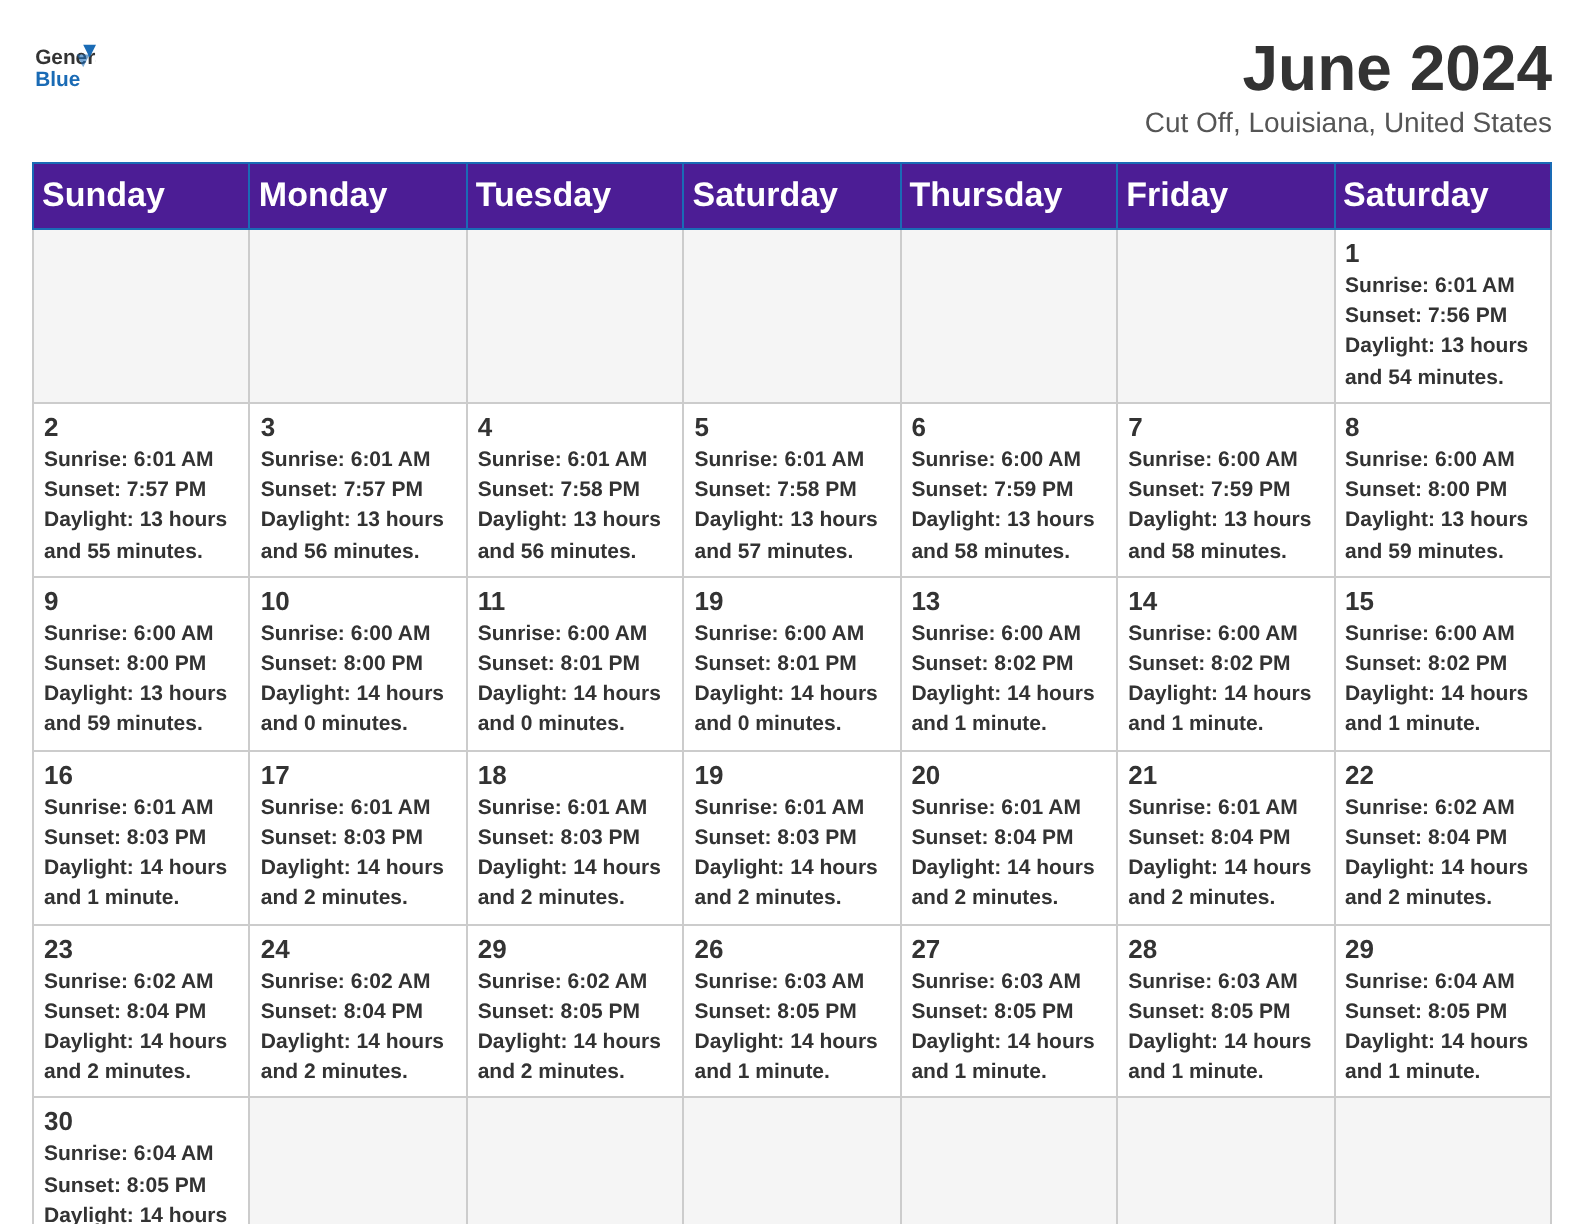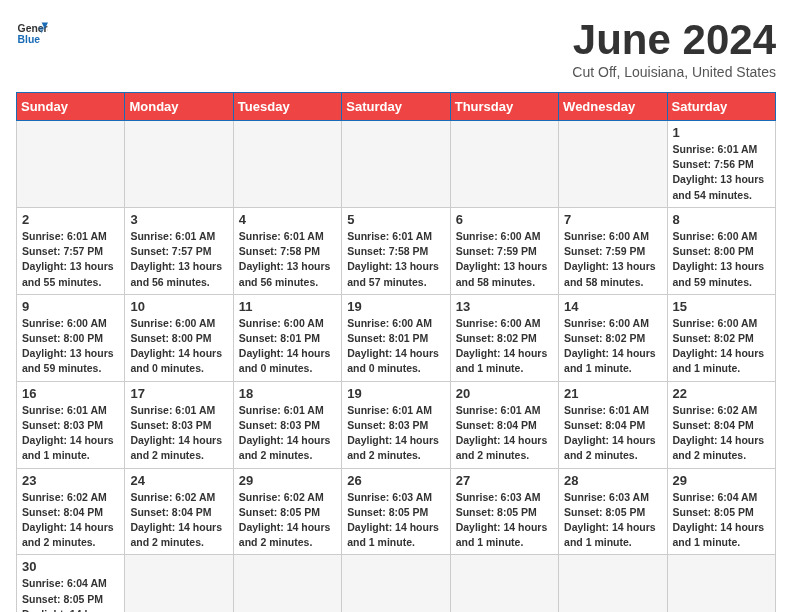--- a/index.html
+++ b/index.html
@@ -22,37 +22,37 @@
       gap: 4px;
     }
     .logo-icon {
       width: 32px;
       height: 32px;
     }
     .title-area {
       text-align: right;
     }
     .calendar-title {
-      font-size: 42px;
+      font-size: 32px;
       font-weight: bold;
       color: #333;
     }
     .calendar-subtitle {
       font-size: 14px;
       color: #555;
     }
     .calendar {
       width: 100%;
       border-collapse: collapse;
       border: 1px solid #ccc;
     }
     .calendar th {
-      background-color: #ef4444;
+      background-color: #4c1d95;
       color: #fff;
-      font-size: 13px;
+      font-size: 17px;
       font-weight: bold;
       padding: 6px 4px;
       text-align: left;
       border: 1px solid #1a6bb5;
     }
     .calendar td {
       vertical-align: top;
       border: 1px solid #ccc;
       padding: 4px 5px;
       width: 108px;
@@ -95,21 +95,21 @@
 </div>
 
 <table class="calendar">
   <thead>
     <tr>
     <th>Sunday</th>
         <th>Monday</th>
         <th>Tuesday</th>
         <th>Saturday</th>
         <th>Thursday</th>
-        <th>Wednesday</th>
+        <th>Friday</th>
         <th>Saturday</th>
       </tr>
   </thead>
   <tbody id="calendar-body">
   <tr>
         <td class="empty"></td>
         <td class="empty"></td>
         <td class="empty"></td>
         <td class="empty"></td>
         <td class="empty"></td>

